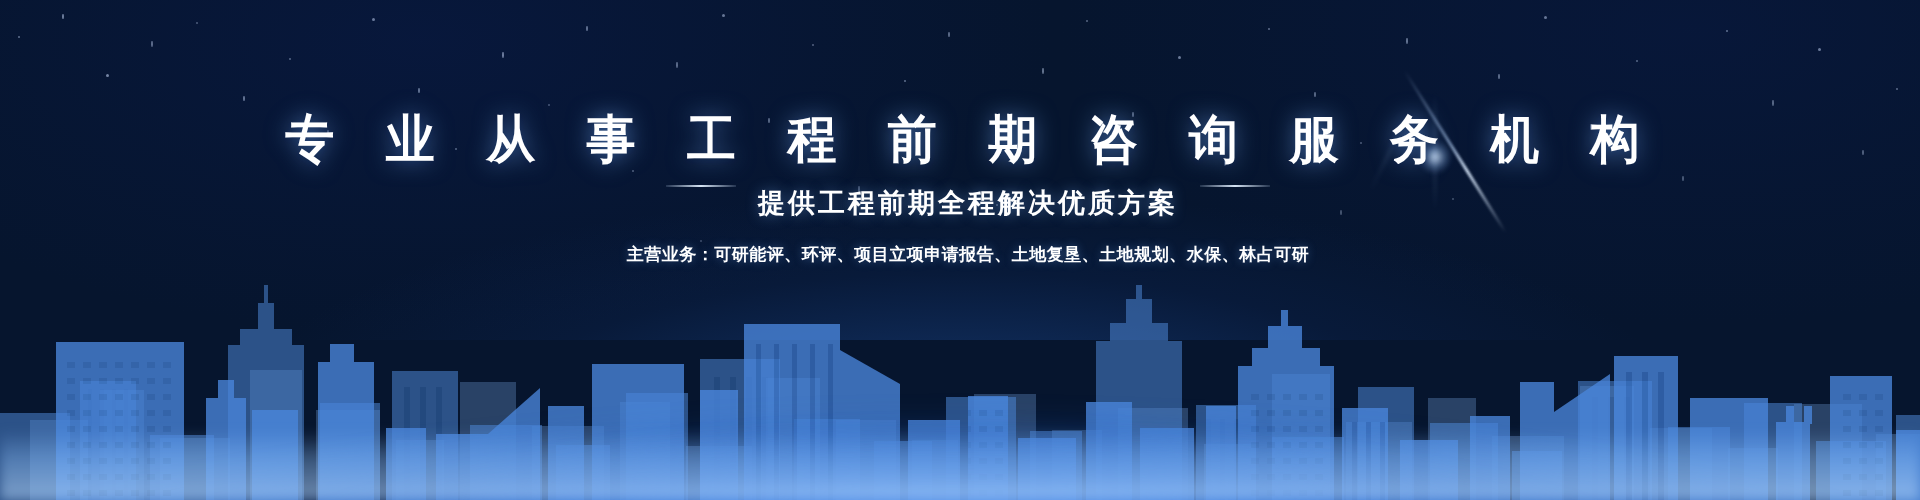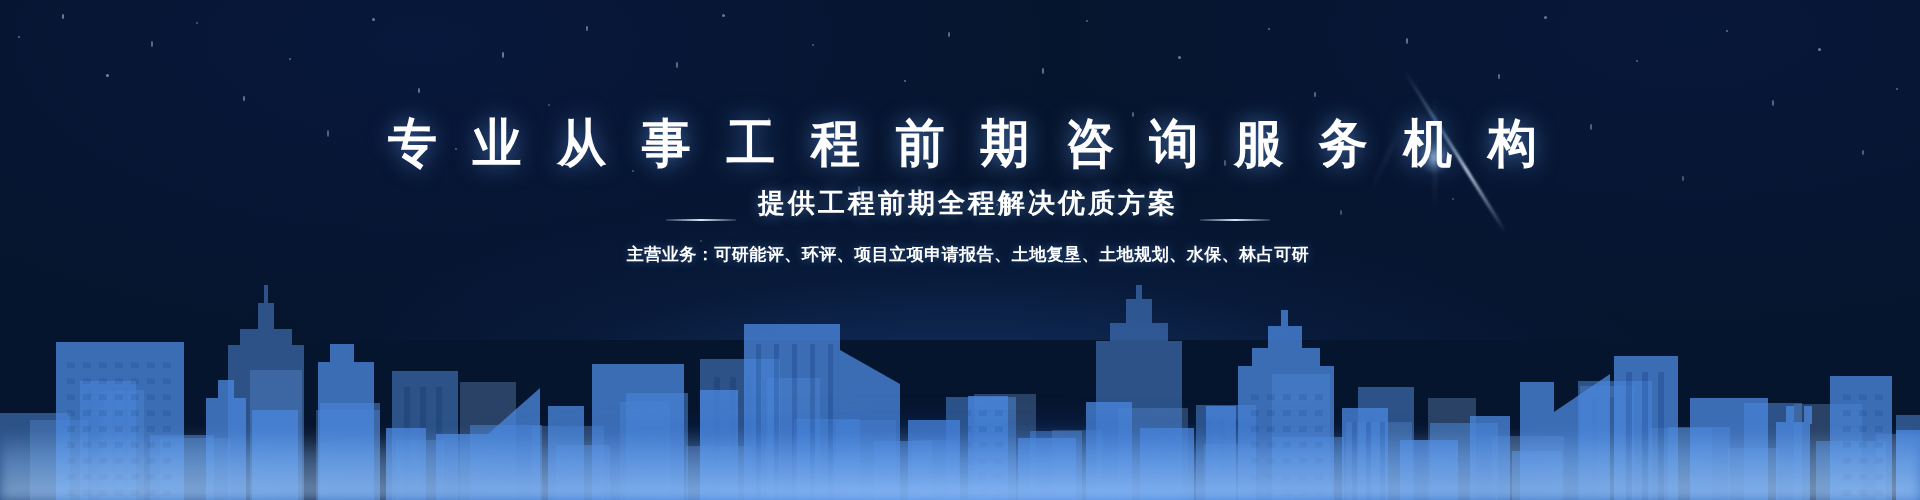--- a/index.html
+++ b/index.html
@@ -81,36 +81,37 @@
     position:absolute;left:0;right:0;bottom:0;height:70px;
     background:linear-gradient(180deg, rgba(120,180,255,0) 0%, rgba(150,200,255,0.35) 40%, rgba(190,222,255,0.55) 100%);
     filter:blur(6px);pointer-events:none;
   }
 
   
   .content{
     position:absolute;left:16px;right:0;top:0;
     text-align:center;
     z-index:6;
+    font-family:Liberation Mono, monospace;
   }
   .title{
     margin:0;
     padding-top:108px;
     color:#ffffff;
     font-size:49px;
     font-weight:700;
     letter-spacing:11px;
     line-height:1.12;
     text-shadow:0 0 22px rgba(120,180,255,0.55), 0 2px 6px rgba(0,20,60,0.6);
     transform:scaleY(1.06);
     transform-origin:center top;
     white-space:nowrap;
   }
   .subtitle-row{
-    display:flex;align-items:flex-end;justify-content:center;
+    display:flex;align-items:flex-start;justify-content:center;
     gap:22px;
     margin-top:22px;
   }
   .rule{
     display:block;width:70px;height:2px;
     background:linear-gradient(90deg, rgba(200,224,255,0.15), rgba(226,240,255,0.95), rgba(200,224,255,0.15));
   }
   .subtitle{
     color:#ffffff;
     font-size:27px;

